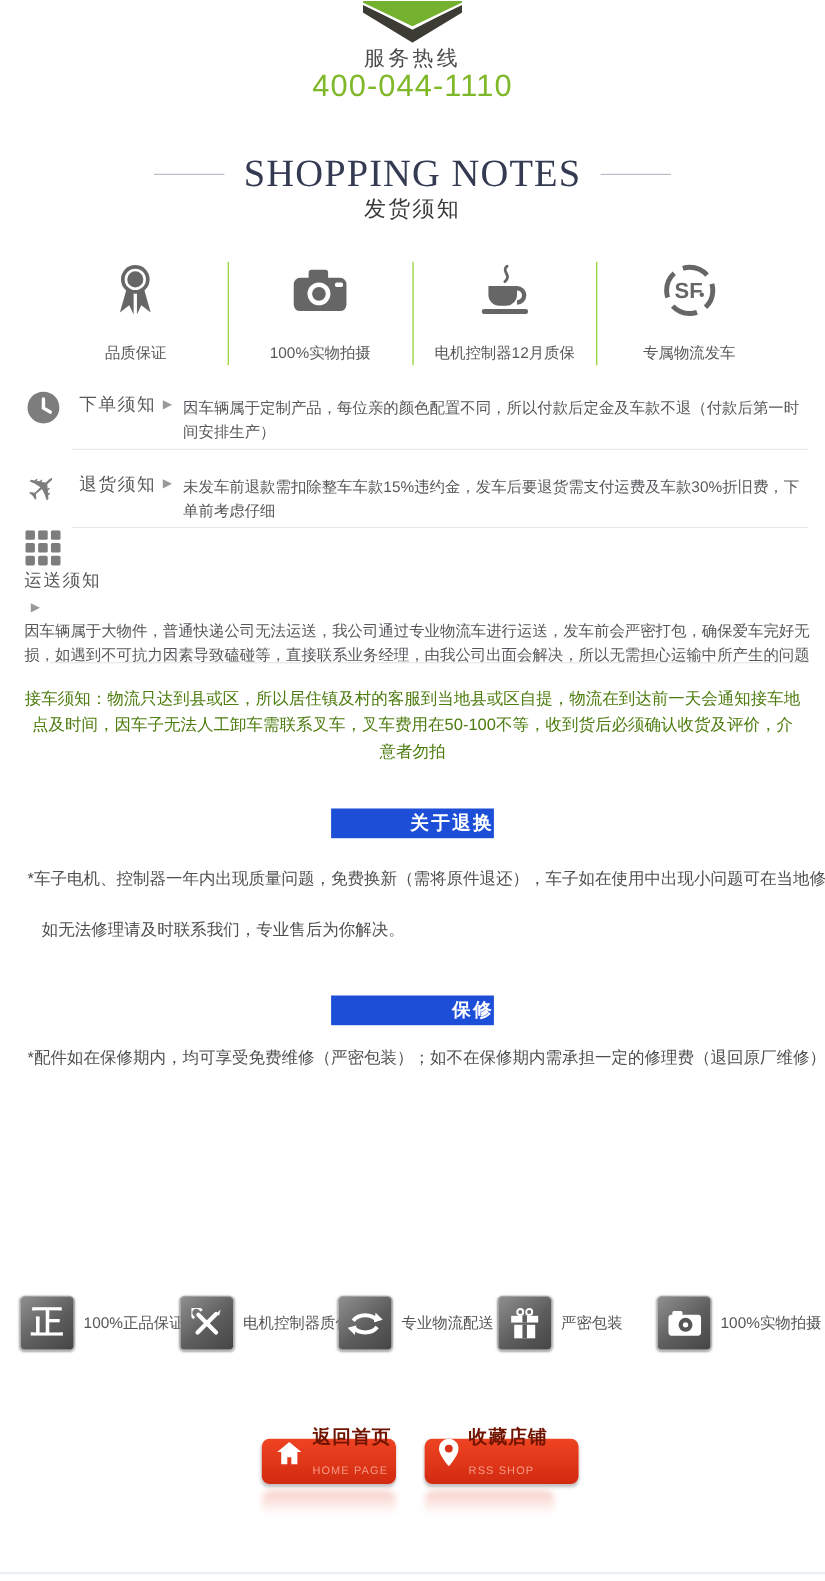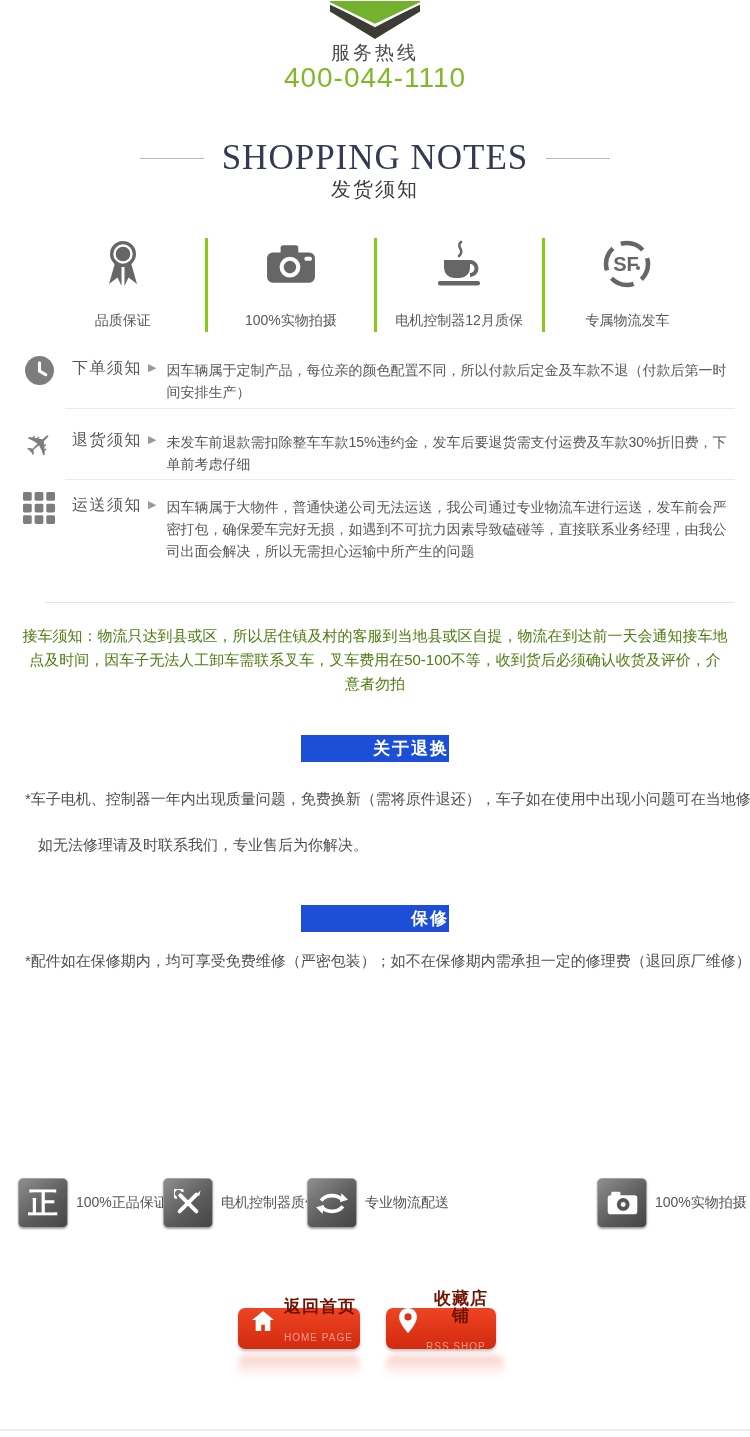--- a/index.html
+++ b/index.html
@@ -16,21 +16,21 @@
   
   .title-row{top:138px;width:100%;display:flex;align-items:center;justify-content:center;gap:18px;}
   .title-line{width:64px;height:1px;background:#b4b8c2;}
   .title-en{font-family:"Liberation Serif",serif;font-size:35px;color:#333a52;letter-spacing:1px;white-space:nowrap;}
   .title-zh{top:176px;font-size:20px;color:#3a3a3a;letter-spacing:2px;white-space:nowrap;}
 
   
   .features{top:238px;left:40px;width:670px;display:flex;}
   .feat{flex:1;display:flex;flex-direction:column;align-items:center;justify-content:flex-end;
         height:92px;padding-bottom:2px;}
-  .feat + .feat{border-left:3px solid #84cc16;}
+  .feat + .feat{border-left:1px solid #84cc16;}
   .feat-icon{height:62px;display:flex;align-items:center;justify-content:center;}
   .feat-label{font-size:14px;color:#59595b;margin-top:22px;white-space:nowrap;}
 
   
   .notice{left:22px;right:12px;display:flex;align-items:flex-start;}
   .n-icon{width:34px;margin-right:16px;flex:0 0 auto;display:flex;justify-content:center;}
   .n-label{flex:0 0 auto;font-size:16px;letter-spacing:1.5px;color:#57575a;white-space:nowrap;padding-top:3px;}
   .n-marker{font-size:11px;color:#9a9a9a;margin:0 10px 0 6px;padding-top:6px;}
   .n-text{flex:1;font-size:14px;line-height:22px;color:#58585c;padding-top:4px;}
   .sep{height:1px;background:#e9e9e9;left:65px;right:15px;}
@@ -58,21 +58,21 @@
   .zheng{color:#fff;font-size:30px;font-weight:bold;line-height:1;}
 
   
   .fbtn{top:1308px;height:41px;border-radius:7px;border:none;cursor:pointer;
         background:linear-gradient(#ef4423,#d22a10);box-shadow:0 2px 3px rgba(0,0,0,.25);
         display:flex;align-items:center;padding:0 0 16px 13px;box-sizing:border-box;}
   .fbtn-icon{flex:0 0 auto;margin-right:9px;display:flex;}
   .fbtn-txt{display:flex;flex-direction:column;align-items:flex-start;line-height:1;}
   .fbtn-zh{font-size:17px;font-weight:bold;color:#701402;letter-spacing:1px;}
   .fbtn-en{font-size:10px;color:#f59c87;letter-spacing:1px;margin-top:18px;white-space:nowrap;}
-  .btn1{left:238px;width:122px;} .btn2{left:386px;width:110px;}
+  .btn1{left:238px;width:122px;} .btn2{left:386px;width:140px;}
   .refl{top:1355px;height:26px;border-radius:8px;filter:blur(3px);opacity:.55;
         background:linear-gradient(to bottom,rgba(226,58,30,.45),rgba(226,58,30,0) 85%);}
   .bottom-line{top:1429px;left:0;width:750px;height:2px;background:#e9eef2;}
 </style>
 </head>
 <body>
 
 <div class="page">
 
   <div class="abs center-x shield">
@@ -154,21 +154,21 @@
   <div class="abs notice" style="top:427px;">
     <div class="n-icon">
       <span class="plane">✈</span>
     </div>
     <div class="n-label">退货须知</div>
     <div class="n-marker">▶</div>
     <div class="n-text">未发车前退款需扣除整车车款15%违约金，发车后要退货需支付运费及车款30%折旧费，下单前考虑仔细</div>
   </div>
   <div class="abs sep" style="top:479px;"></div>
 
-  <div class="abs notice" style="top:492px;">
+  <div class="abs notice" style="top:482px;flex-direction:column;">
     <div class="n-icon">
       <svg width="33" height="33" viewBox="0 0 34 34">
         <g fill="#7d7d7d">
           <rect x="0" y="0" width="9" height="9" rx="1.5"></rect>
             <rect x="12" y="0" width="9" height="9" rx="1.5"></rect>
             <rect x="24" y="0" width="9" height="9" rx="1.5"></rect>
           <rect x="0" y="12" width="9" height="9" rx="1.5"></rect>
             <rect x="12" y="12" width="9" height="9" rx="1.5"></rect>
             <rect x="24" y="12" width="9" height="9" rx="1.5"></rect>
           <rect x="0" y="24" width="9" height="9" rx="1.5"></rect>
@@ -218,20 +218,33 @@
         <svg width="32" height="27" viewBox="0 0 44 36">
           <path d="M7 14 C14 5 30 5 37 14" stroke="#fff" stroke-width="5" fill="none"></path>
           <polygon points="33,16 44,13 35,4" fill="#fff"></polygon>
           <path d="M37 22 C30 31 14 31 7 22" stroke="#fff" stroke-width="5" fill="none"></path>
           <polygon points="11,20 0,23 9,32" fill="#fff"></polygon>
         </svg>
       </div>
       <div class="badge-label">专业物流配送</div>
     </div>
 
+    <div class="badge-group" style="left:452px;">
+      <div class="badge-sq">
+        <svg width="30" height="30" viewBox="0 0 44 44">
+          <circle cx="16" cy="7" r="4" fill="none" stroke="#fff" stroke-width="2.6"></circle>
+          <circle cx="28" cy="7" r="4" fill="none" stroke="#fff" stroke-width="2.6"></circle>
+          <rect x="4" y="12" width="36" height="9" fill="#fff"></rect>
+          <rect x="8" y="24" width="28" height="18" fill="#fff"></rect>
+          <rect x="19" y="12" width="6" height="9" fill="#5d5d5d"></rect>
+          <rect x="19" y="24" width="6" height="18" fill="#5d5d5d"></rect>
+        </svg>
+      </div>
+      <div class="badge-label">严密包装</div>
+    </div>
 
     <div class="badge-group" style="left:597px;">
       <div class="badge-sq">
         <svg width="31" height="26" viewBox="0 0 44 36">
           <rect x="6" y="2" width="13" height="8" rx="2" fill="#fff"></rect>
           <rect x="1" y="7" width="42" height="27" rx="4" fill="#fff"></rect>
           <circle cx="23" cy="20" r="9" fill="#555"></circle>
           <circle cx="23" cy="20" r="3.5" fill="#fff"></circle>
         </svg>
       </div>

